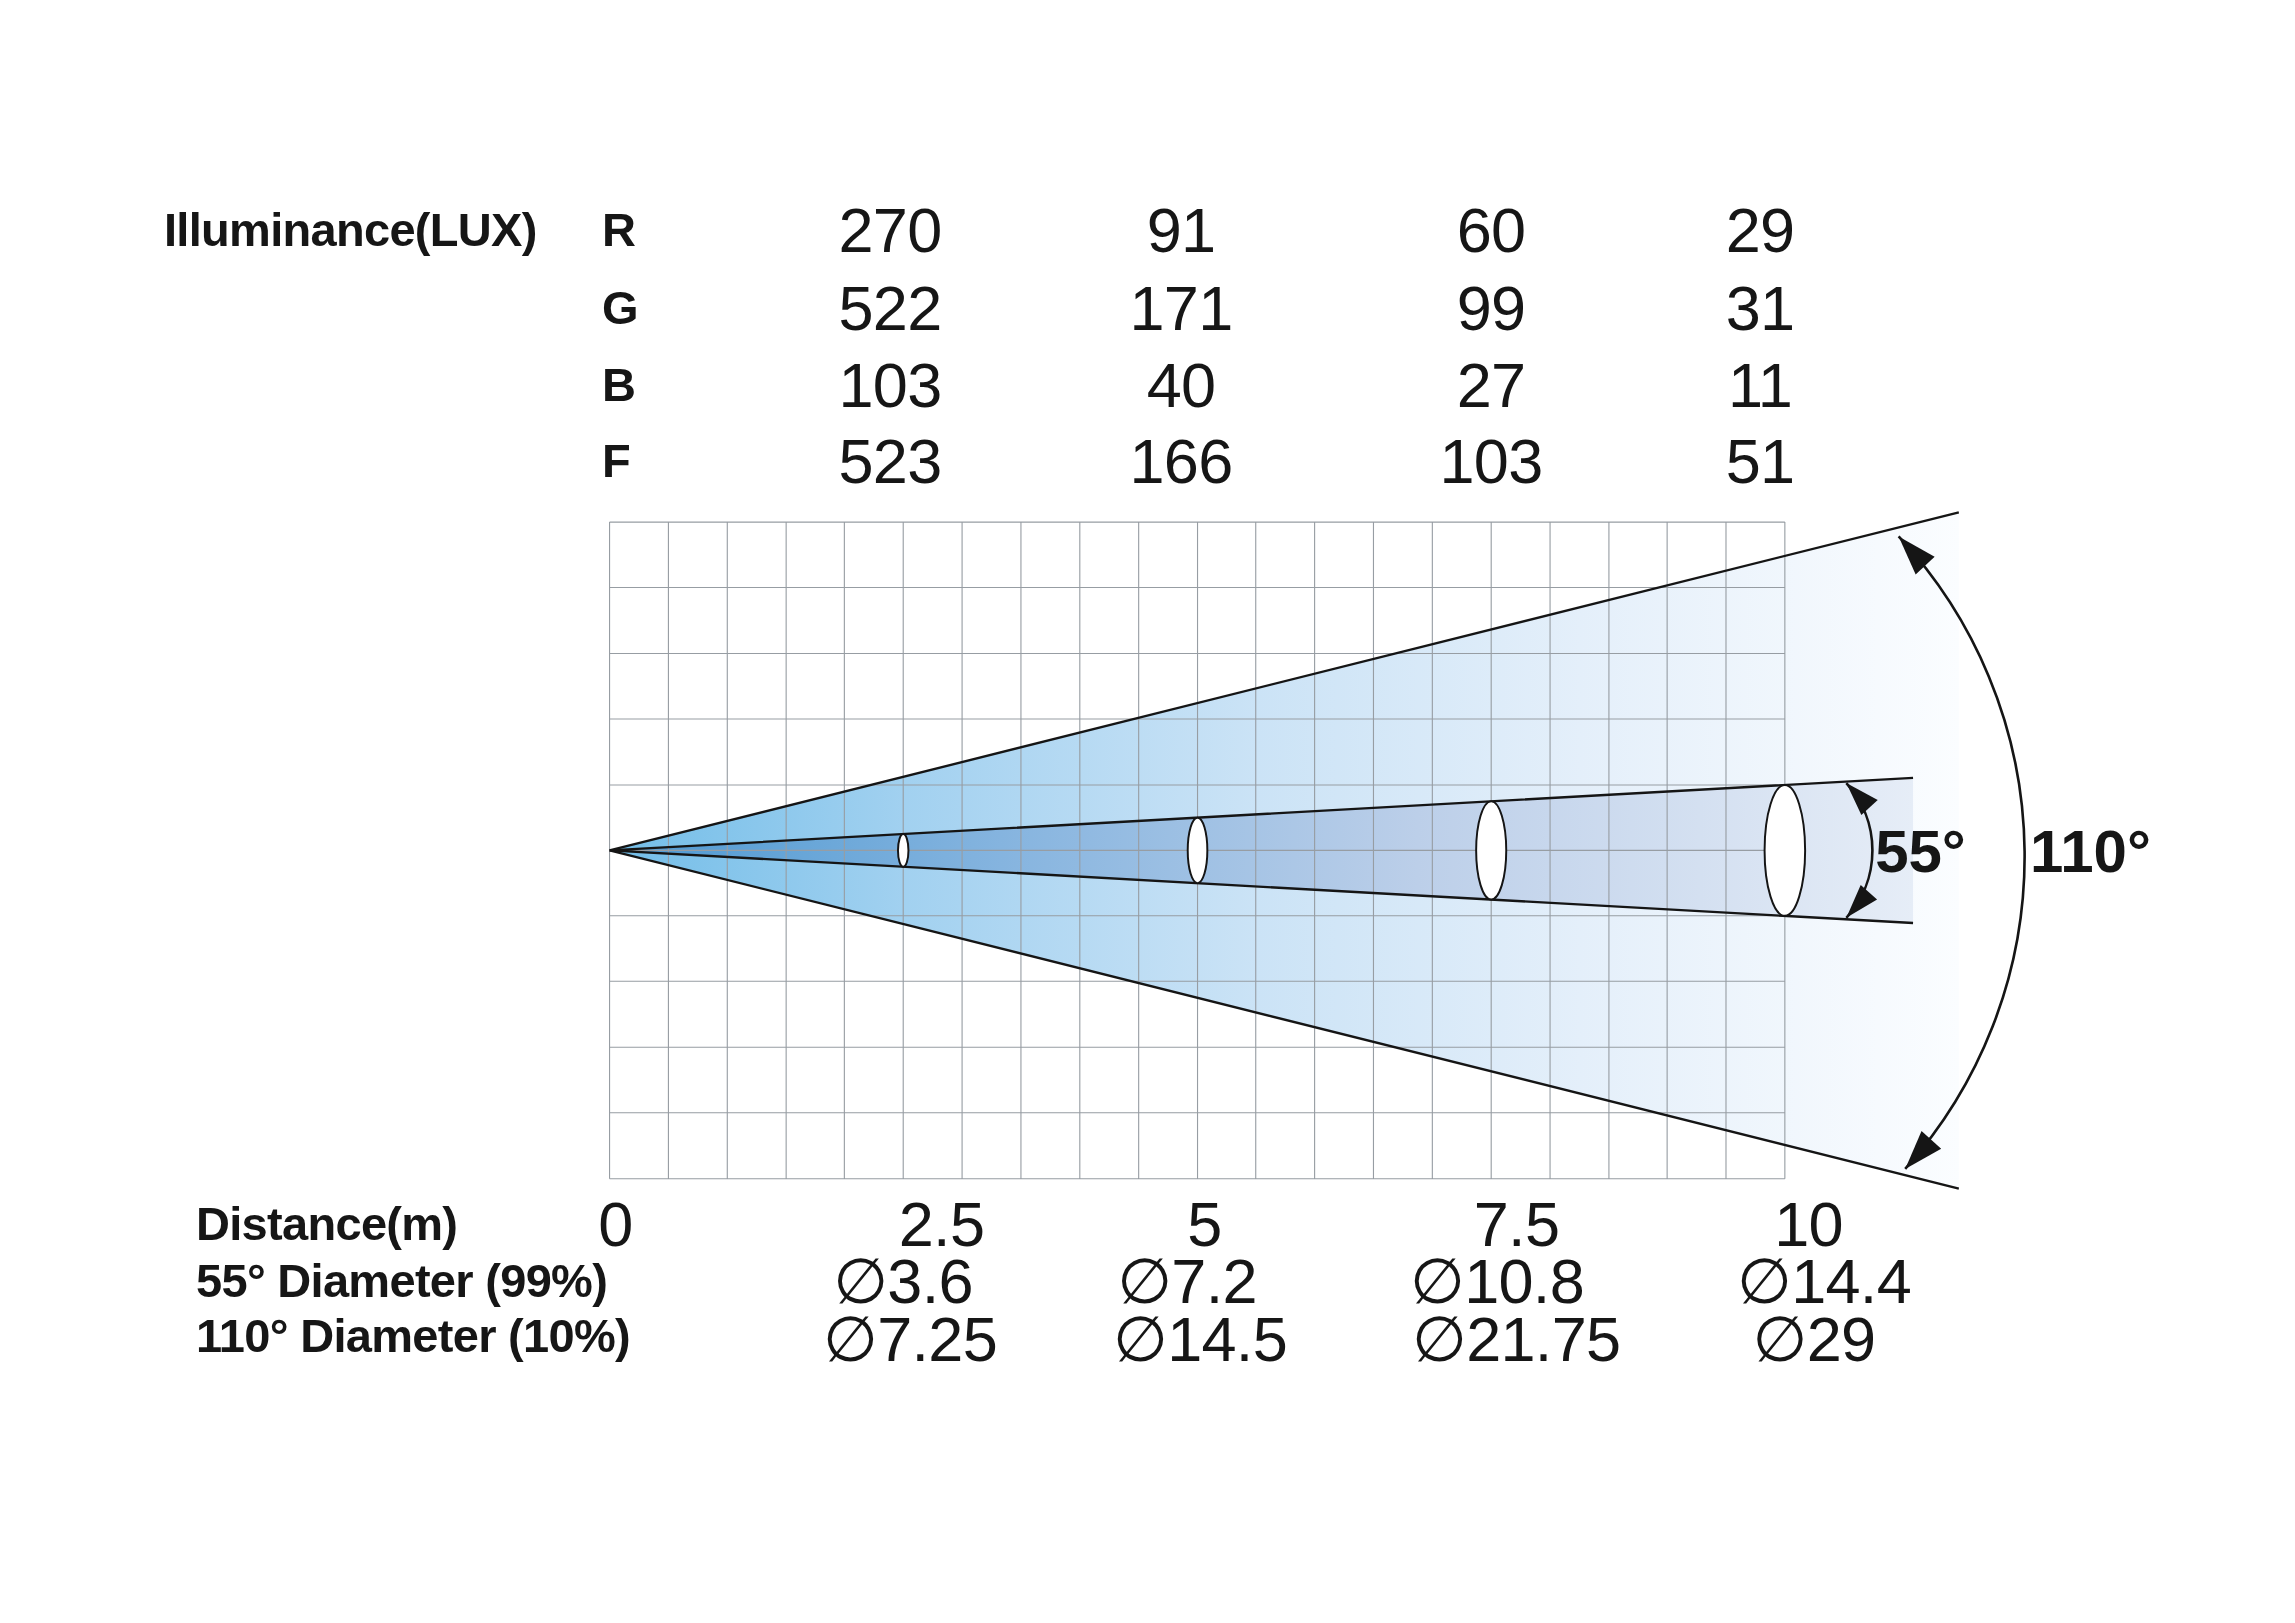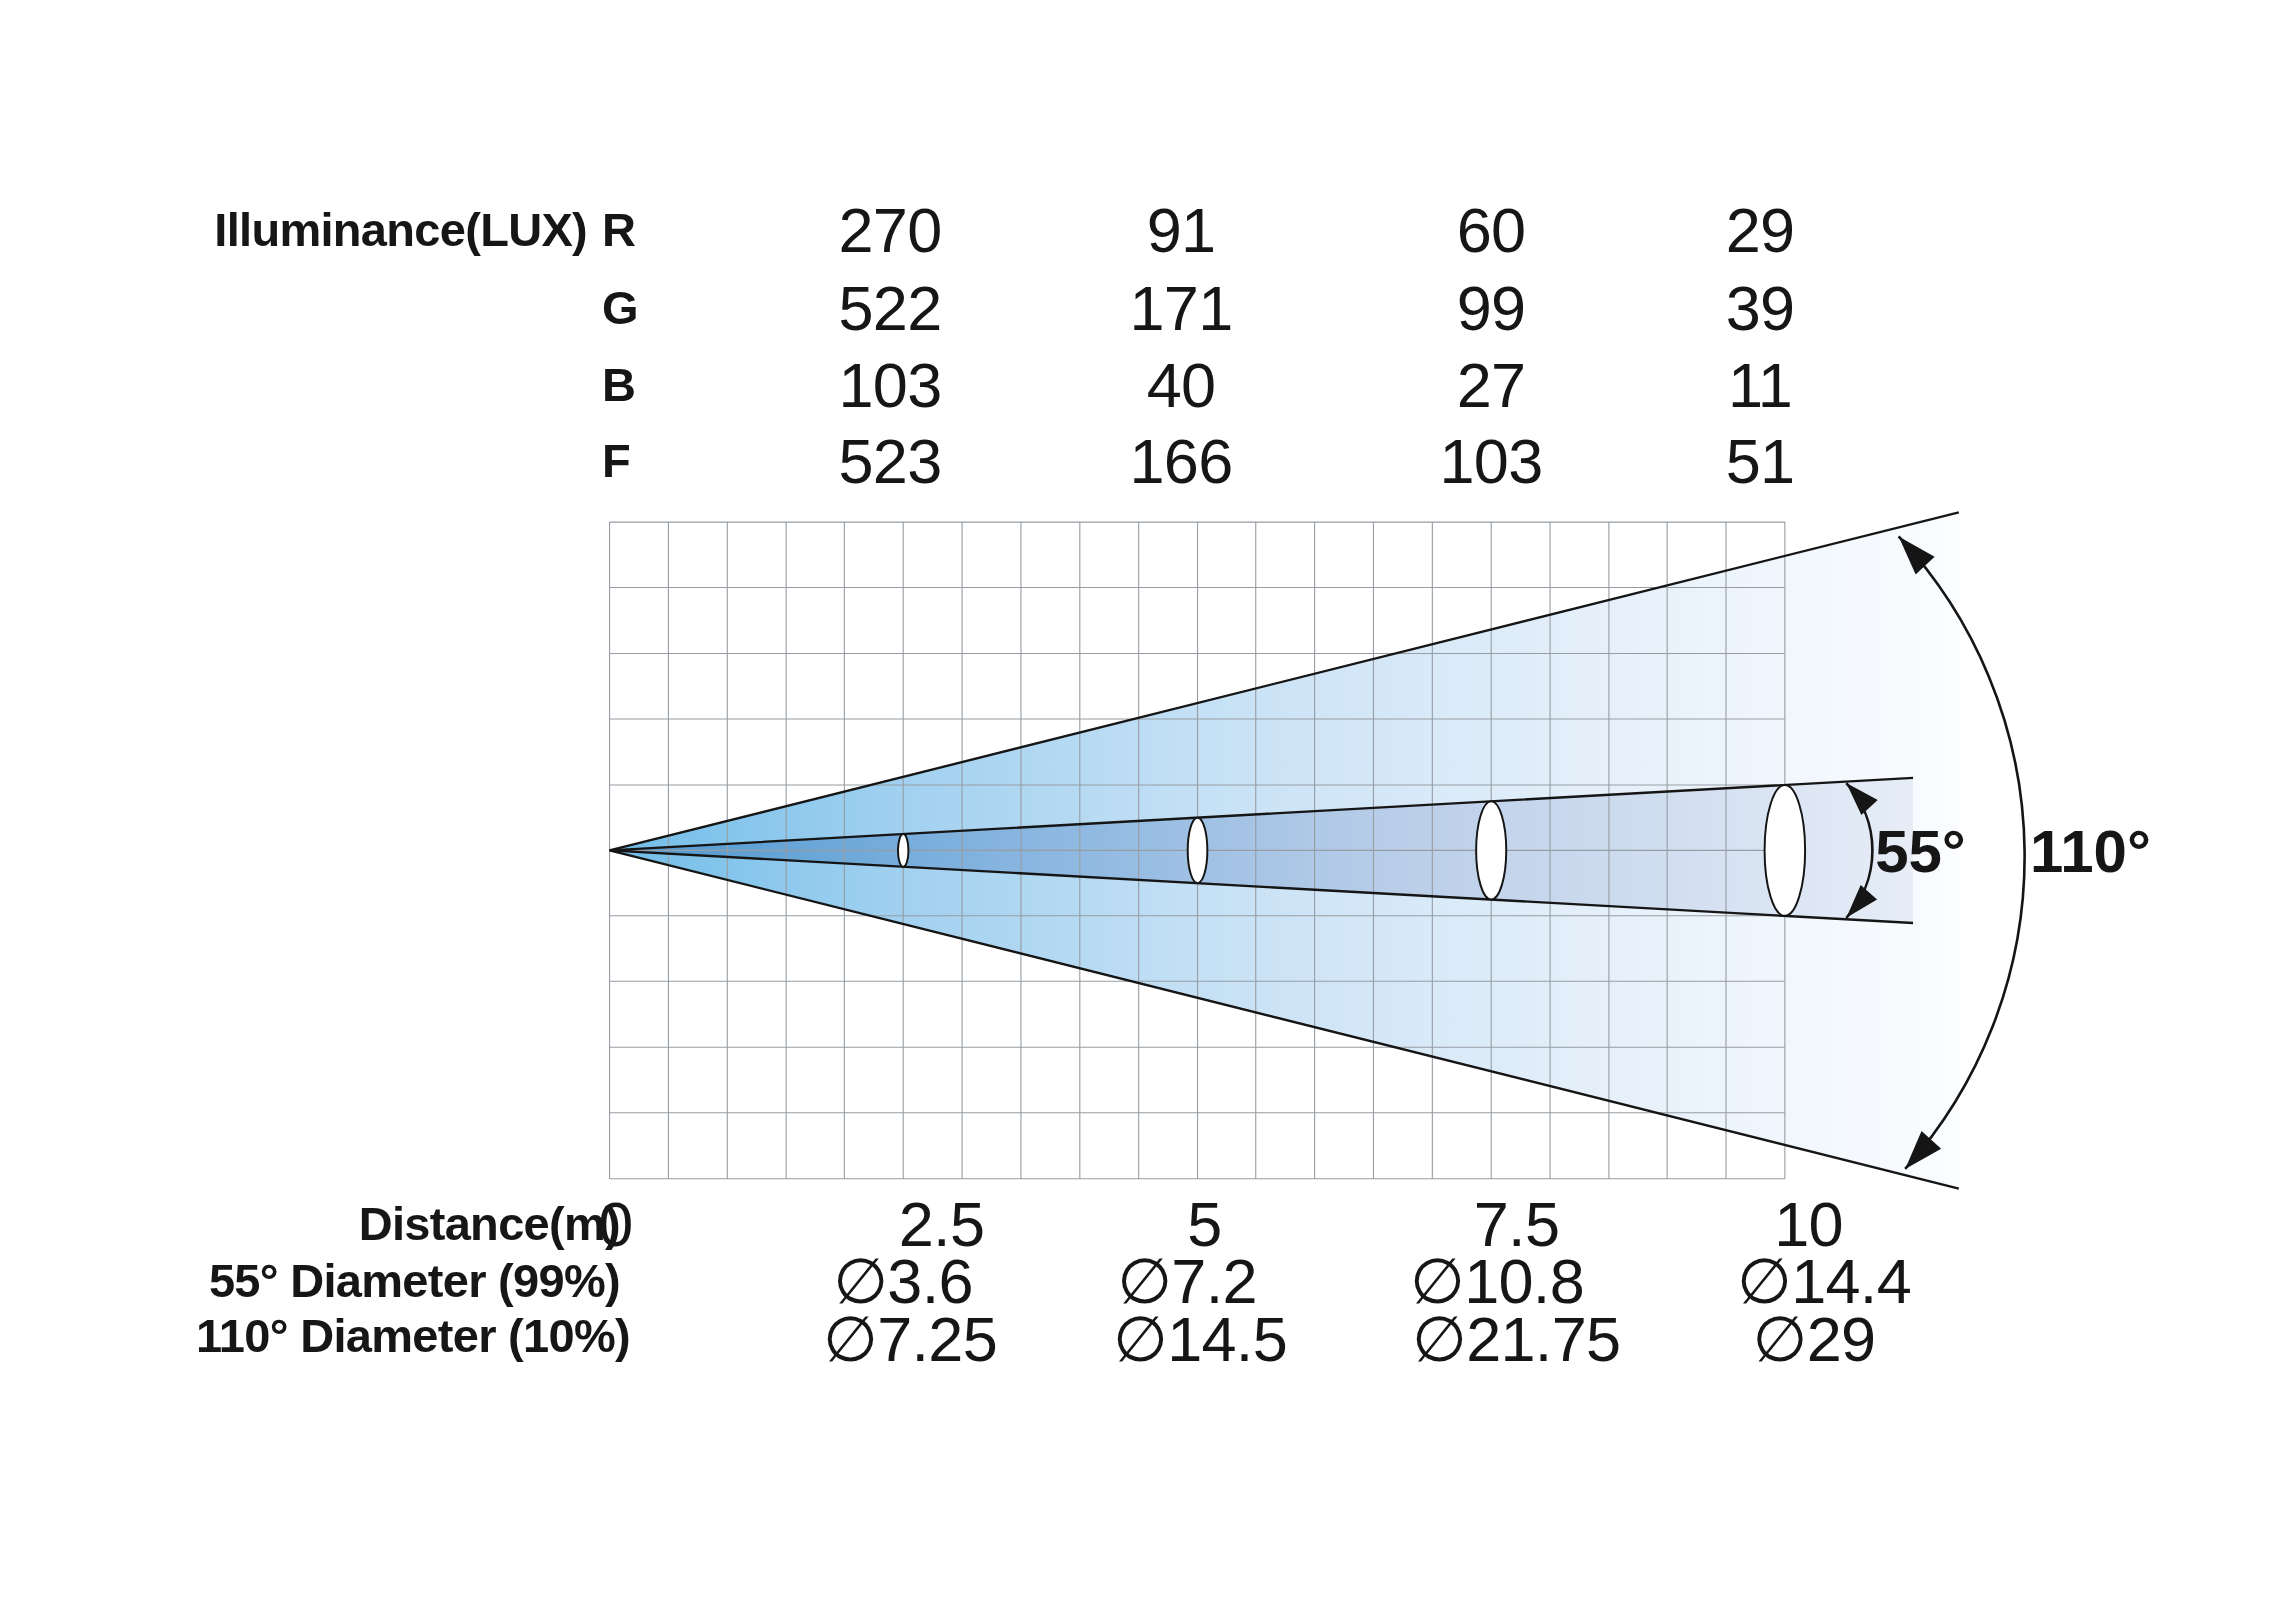--- a/index.html
+++ b/index.html
@@ -2,21 +2,21 @@
 <html style="font-size:10.5px"><head>
 <meta charset="utf-8">
 <style>
   html,body{margin:0;padding:0;background:#ffffff;}
   body{width:2295px;height:1623px;position:relative;overflow:hidden;
        font-family:"Liberation Sans", sans-serif;color:#161616;}
   .cell{position:absolute;width:196px;text-align:center;font-size:63px;
         font-weight:400;line-height:58px;letter-spacing:-0.7px;white-space:nowrap;}
   .rowkey{position:absolute;width:59px;text-align:left;font-size:47px;
         font-weight:600;line-height:58px;}
-  .rlabel{position:absolute;text-align:right;font-size:47px;font-weight:600;
+  .rlabel{position:absolute;font-size:47px;font-weight:600;
         line-height:58px;letter-spacing:-0.7px;white-space:nowrap;}
   .angle{position:absolute;text-align:center;font-size:60px;font-weight:600;
         line-height:60px;white-space:nowrap;}
   svg{position:absolute;left:0;top:0;}
 </style>
 </head>
 <body>
 
 <svg width="2295" height="1623" viewBox="0 0 3509 2481">
   <defs>
@@ -71,21 +71,21 @@
 <div class="rowkey" style="left:602px;top:432px;">F</div>
 
 <div class="cell" style="left:792px;top:201px;">270</div>
 <div class="cell" style="left:1083px;top:201px;">91</div>
 <div class="cell" style="left:1393px;top:201px;">60</div>
 <div class="cell" style="left:1662px;top:201px;">29</div>
 
 <div class="cell" style="left:792px;top:279px;">522</div>
 <div class="cell" style="left:1083px;top:279px;">171</div>
 <div class="cell" style="left:1393px;top:279px;">99</div>
-<div class="cell" style="left:1662px;top:279px;">39</div>
+<div class="cell" style="left:1662px;top:279px;">31</div>
 
 <div class="cell" style="left:792px;top:356px;">103</div>
 <div class="cell" style="left:1083px;top:356px;">40</div>
 <div class="cell" style="left:1393px;top:356px;">27</div>
 <div class="cell" style="left:1662px;top:356px;">11</div>
 
 <div class="cell" style="left:792px;top:432px;">523</div>
 <div class="cell" style="left:1083px;top:432px;">166</div>
 <div class="cell" style="left:1393px;top:432px;">103</div>
 <div class="cell" style="left:1662px;top:432px;">51</div>

